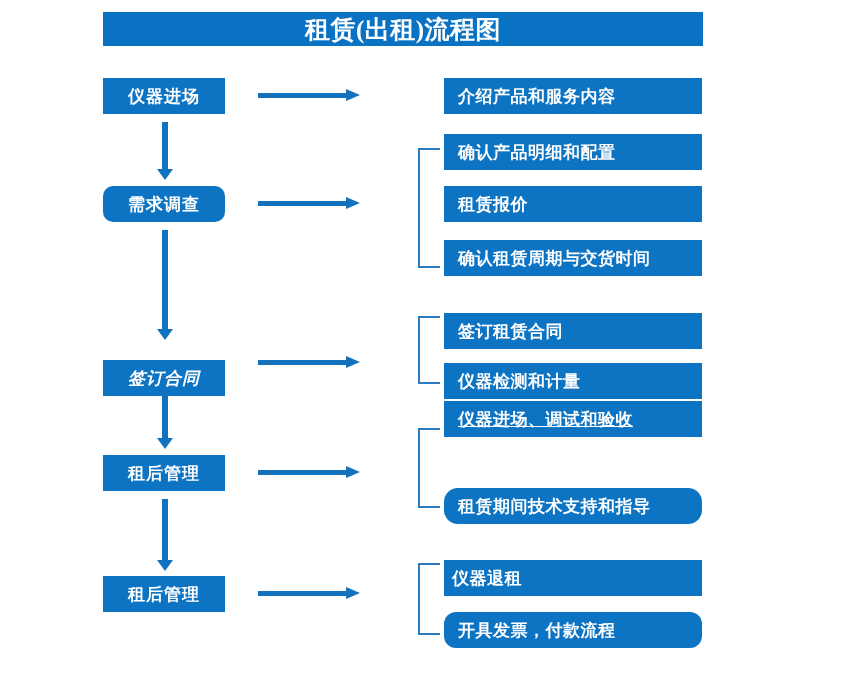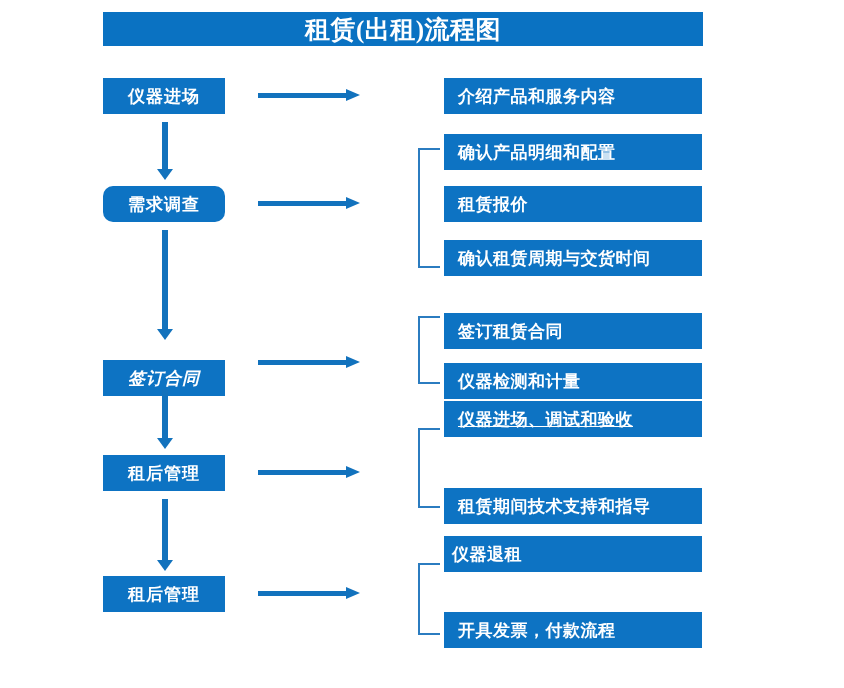--- a/index.html
+++ b/index.html
@@ -209,19 +209,19 @@
   <div class="detail-box" style="top:186px;text-align:right;">租赁报价</div>
 
   <div class="detail-box" style="top:240px;">确认租赁周期与交货时间</div>
 
   <div class="detail-box" style="top:313px;">签订租赁合同</div>
 
   <div class="detail-box" style="top:363px;">仪器检测和计量</div>
 
   <div class="detail-box" style="top:401px;text-decoration:underline;">仪器进场、调试和验收</div>
 
-  <div class="detail-box" style="top:488px;">租赁期间技术支持和指导</div>
-
-  <div class="detail-box" style="top:536px;padding-left:8px;">仪器退租</div>
-
-  <div class="detail-box" style="top:612px;">开具发票，付款流程</div>
+  <div class="detail-box" style="top:488px;border-radius:14px;">租赁期间技术支持和指导</div>
+
+  <div class="detail-box" style="top:560px;padding-left:8px;">仪器退租</div>
+
+  <div class="detail-box" style="top:612px;border-radius:12px;">开具发票，付款流程</div>
 
 </div>
 
 </body></html>

